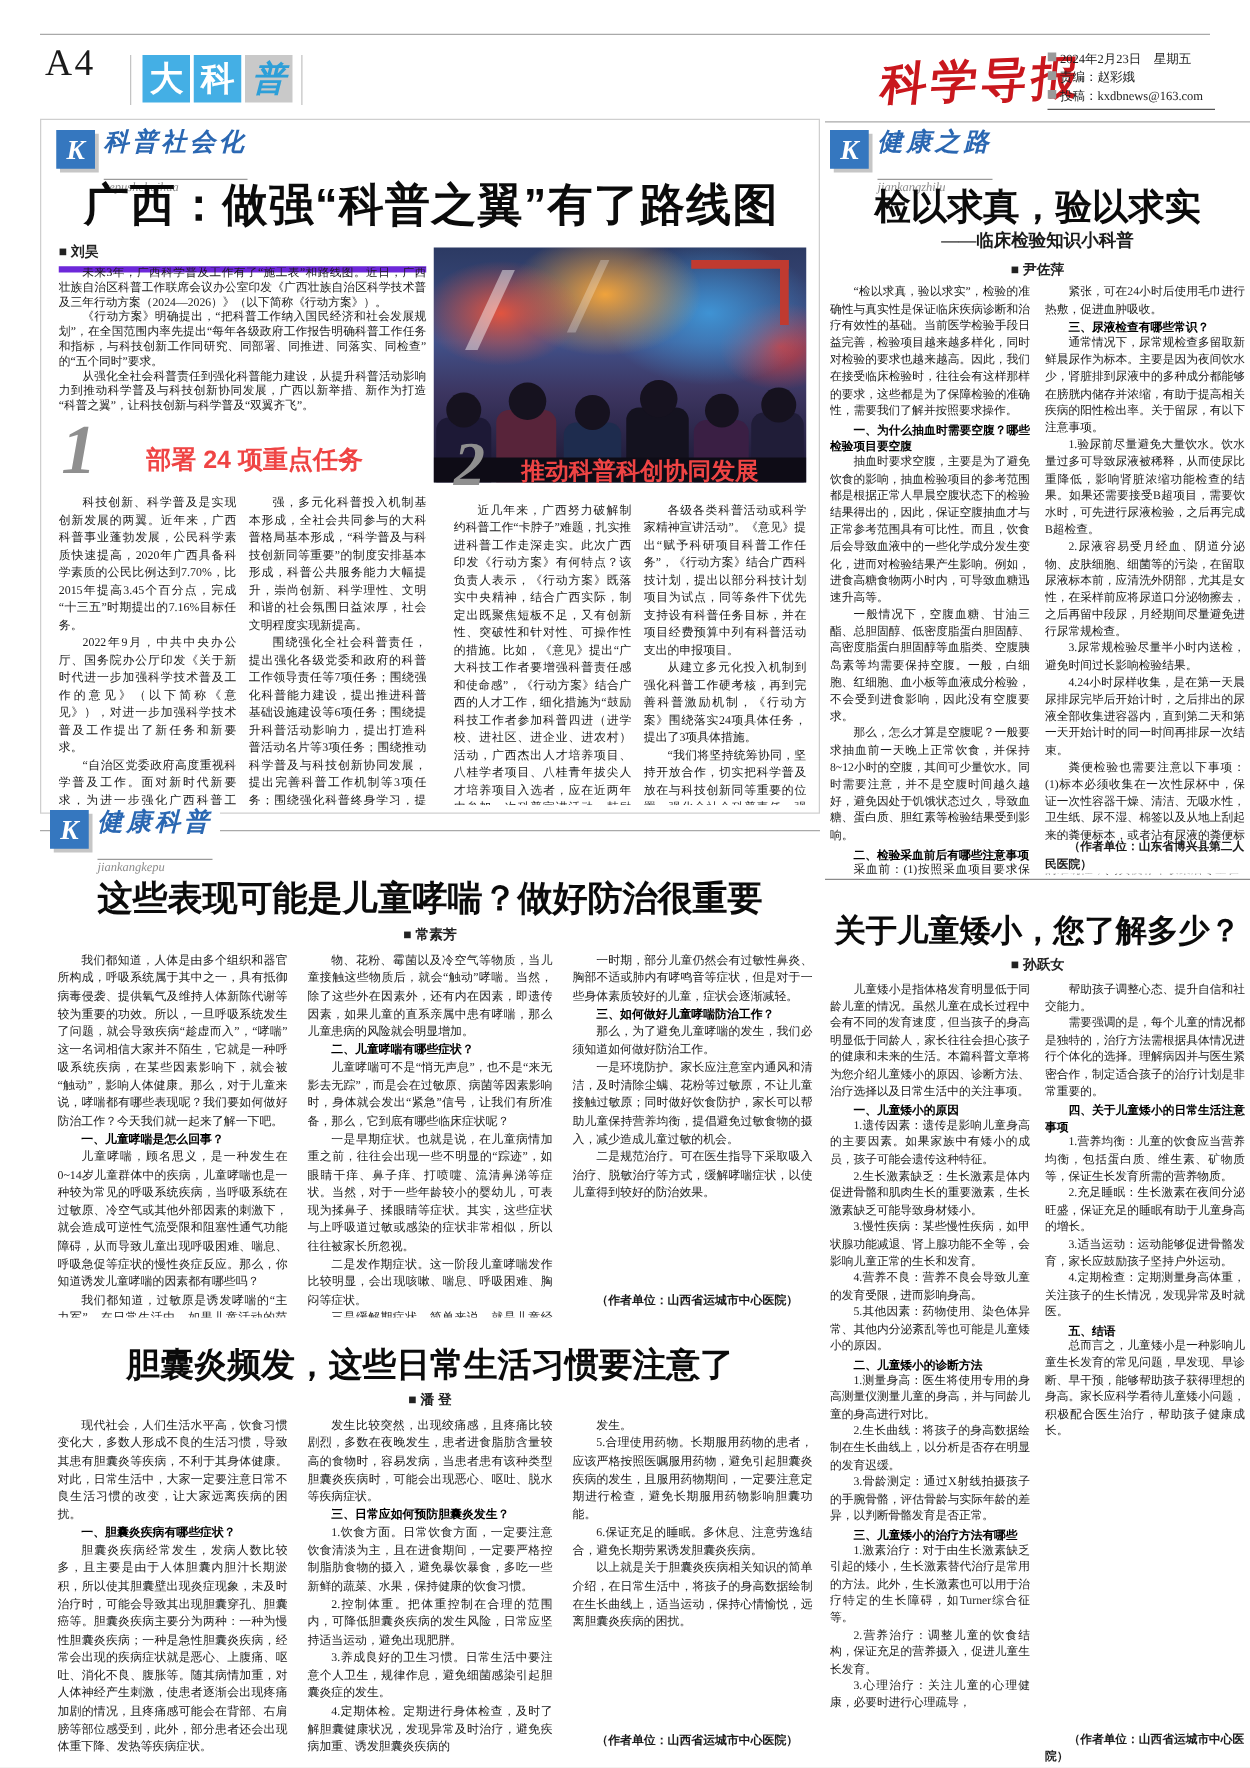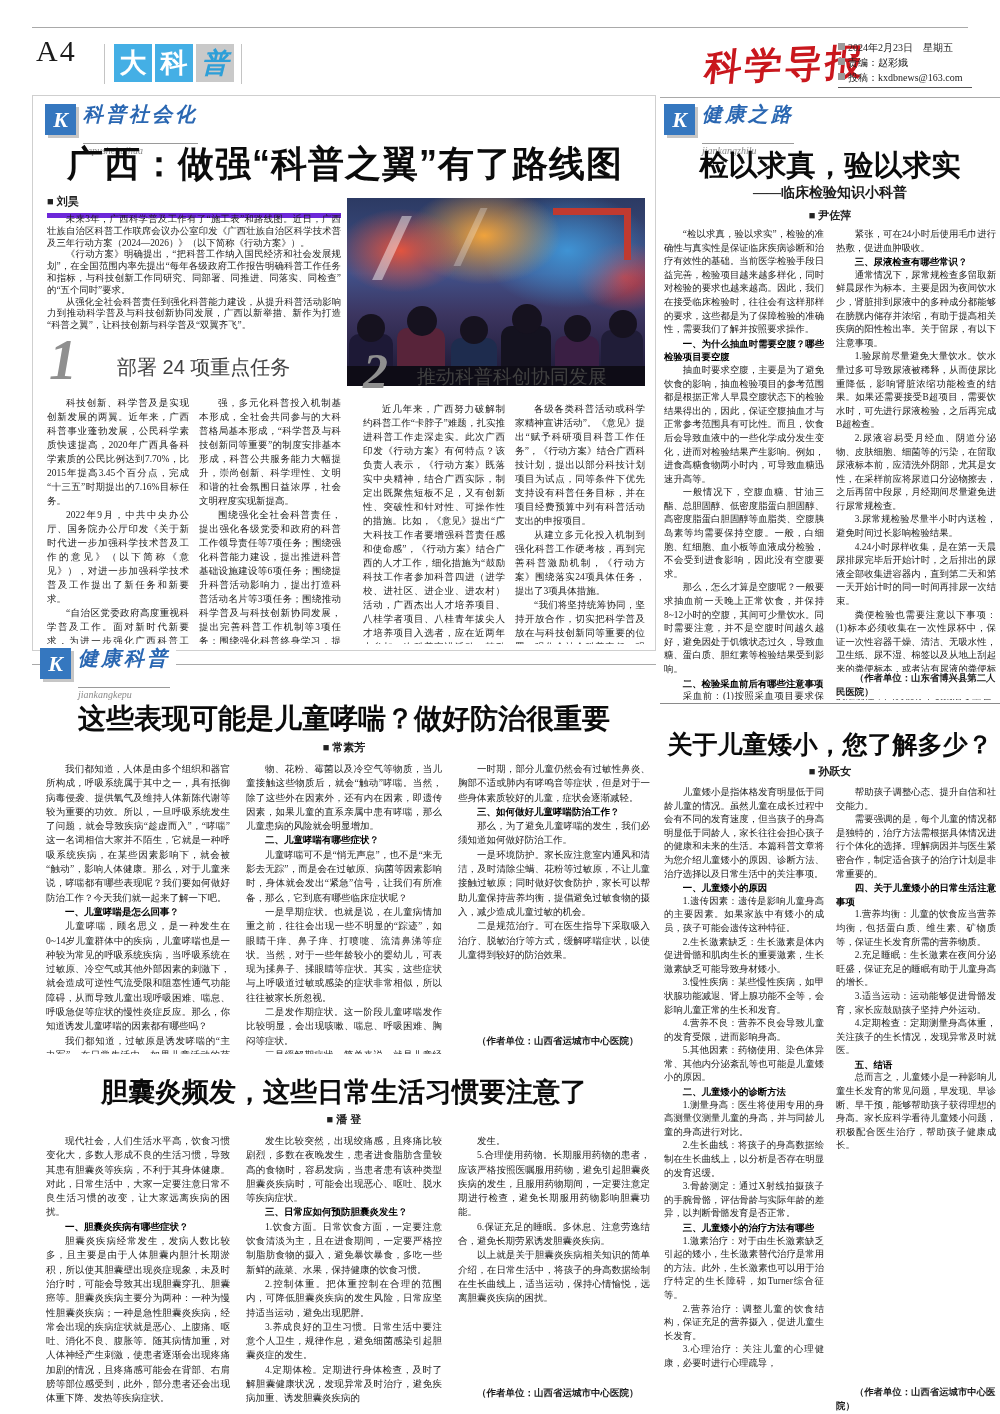--- a/index.html
+++ b/index.html
@@ -38,21 +38,21 @@
   .para{text-indent:2em;line-height:inherit}
   .sub{text-indent:2em;font-weight:bold;font-family:"Liberation Sans","DejaVu Sans",sans-serif;line-height:inherit;color:#000}
   .credit-abs{position:absolute;font-weight:bold;background:#fff;text-indent:2em;text-align:left}
 
   .headline{position:absolute;text-align:center;font-family:Liberation Sans, sans-serif;
             font-weight:900;color:#0b0b0b}
   .subtitle{position:absolute;text-align:center;font-weight:bold}
   .byline{position:absolute;font-size:11px;font-weight:bold;font-family:"Liberation Sans",sans-serif;color:#222}
   .byline.center{text-align:center}
   .secnum{position:absolute;font:italic 900 56px "Liberation Serif",serif;color:#8f8f8f}
-  .sectitle{position:absolute;font-family:"Liberation Sans","DejaVu Sans",sans-serif;font-weight:400;color:#404040}
+  .sectitle{position:absolute;font-family:"Liberation Sans","DejaVu Sans",sans-serif;font-weight:700;color:#ef4444}
 
   
   .box-left{position:absolute;left:32px;top:95px;width:624px;height:556px;border:1px solid #cfcfcf}
 
   
   .photo{position:absolute;left:314px;top:102px;width:298px;height:188px;overflow:hidden;
          background:
            radial-gradient(90px 60px at 18% 28%, #e2543f 0%, rgba(226,84,63,0) 70%),
            radial-gradient(110px 70px at 46% 20%, #f0a33c 0%, rgba(240,163,60,0) 70%),
            radial-gradient(120px 80px at 74% 28%, #3f93d4 0%, rgba(63,147,212,0) 72%),

